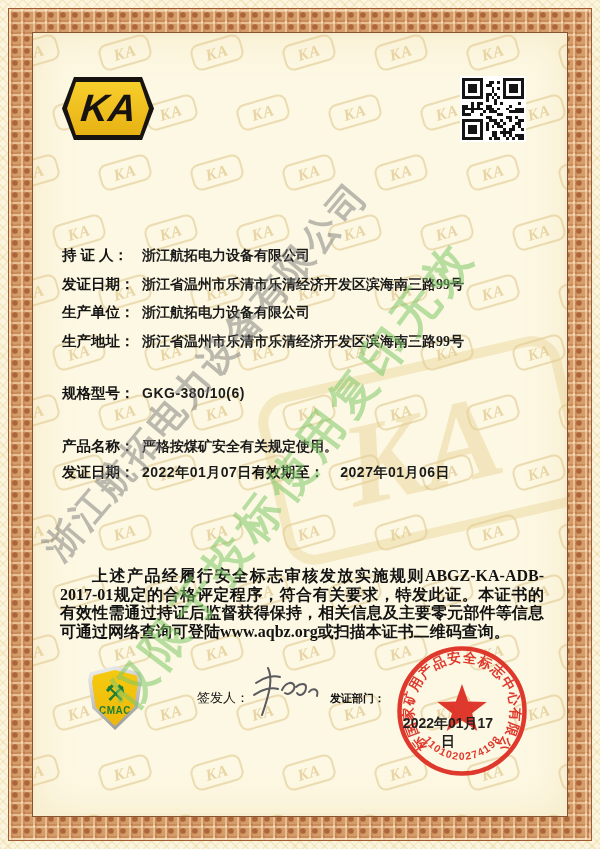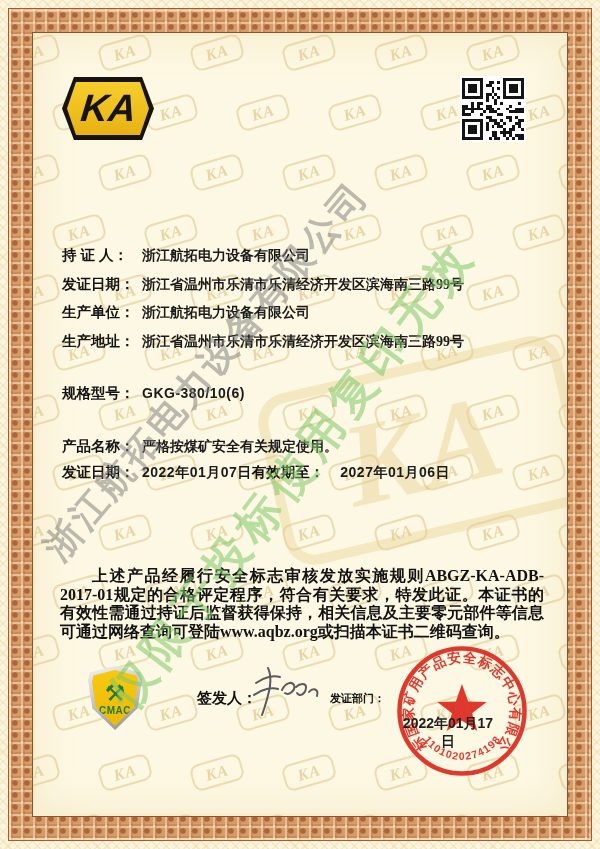--- a/index.html
+++ b/index.html
@@ -85,21 +85,21 @@
   .cmac{position:absolute;left:88px;top:666px;width:54px;height:64px;z-index:2;}
   .cmac-outer{position:absolute;inset:0;
     clip-path:polygon(50% 0,97% 10%,100% 22%,92% 66%,50% 100%,8% 66%,0 22%,3% 10%);
     background:linear-gradient(160deg,#f2f2f2,#b9b9b9 60%,#8f8f8f);}
   .cmac-inner{position:absolute;inset:4px;
     clip-path:polygon(50% 0,97% 10%,100% 22%,92% 66%,50% 100%,8% 66%,0 22%,3% 10%);
     background:linear-gradient(180deg,#f6ca10,#edb80a);
     display:flex;flex-direction:column;align-items:center;justify-content:center;}
   .cmac-emblem{font-size:23px;line-height:24px;color:#1e7d36;}
   .cmac-text{font:900 10px "Liberation Sans", sans-serif;color:#1e7d36;letter-spacing:.5px;}
-  .signer-label{position:absolute;left:197px;top:689px;z-index:2;font-weight:700;font-size:15px;color:#111;}
+  .signer-label{position:absolute;left:197px;top:689px;z-index:2;font-weight:400;font-size:13px;color:#111;}
   .signature{position:absolute;left:247px;top:662px;z-index:3;}
   .issuer-label{position:absolute;left:330px;top:691px;z-index:2;font-weight:700;font-size:11px;color:#111;}
   .stamp{position:absolute;left:395px;top:644px;width:134px;height:134px;z-index:4;opacity:.93;}
   .stamp-date{position:absolute;left:396px;top:715px;width:104px;z-index:5;text-align:center;
     font:700 14px "Liberation Sans", sans-serif;color:#1f1f1f;}
   
   .wm{position:absolute;z-index:3;white-space:nowrap;pointer-events:none;
     font-family:"Liberation Serif", serif;font-weight:700;transform-origin:0 50%;}
   .wm-company{left:52px;top:530px;font-size:37px;letter-spacing:3px;
     color:rgba(122,122,122,.5);transform:rotate(-50deg);}

